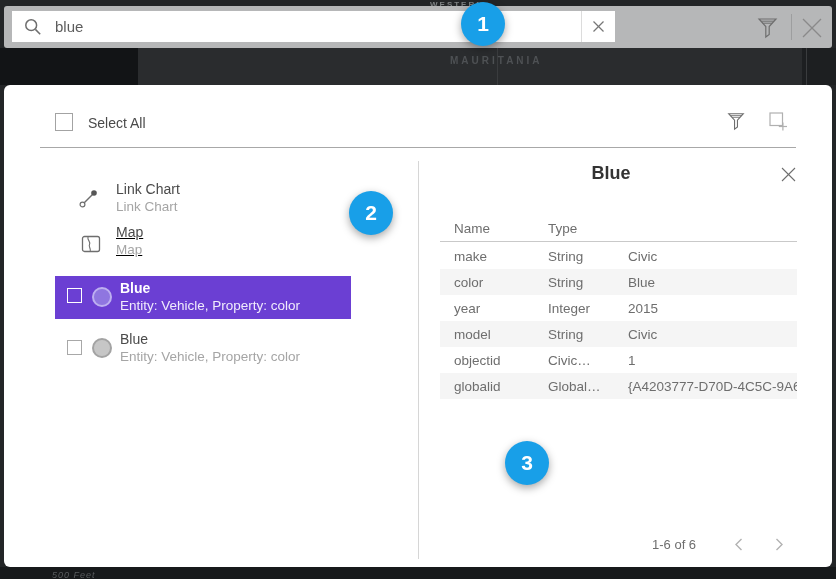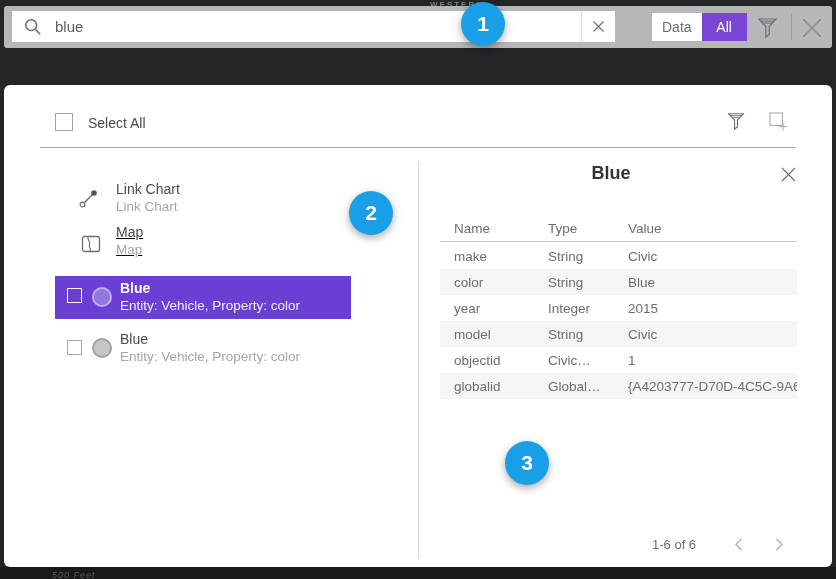--- a/index.html
+++ b/index.html
@@ -72,44 +72,47 @@
   .callout-1{ left:461px; top:2px; }
   .callout-2{ left:349px; top:191px; }
   .callout-3{ left:505px; top:441px; }
 </style>
 </head>
 <body>
 
 <div class="screen">
 
   <div class="map-top-label">WESTERN</div>
+  <div class="map-strip-top">
+    <div class="map-dark-left"></div>
+    <div class="map-dark-right"></div>
+    <div class="map-line-v"></div>
+    <div class="map-line-v2"></div>
+    <div class="map-country">MAURITANIA</div>
+  </div>
   <div class="map-strip-bottom">
     <div class="map-scale">500 Feet</div>
   </div>
 
   <div class="topbar">
     <div class="search-box">
       <span class="search-glyph">
         <svg width="18" height="18" viewBox="0 0 18 18">
             <circle cx="7.2" cy="7.2" r="5.4" fill="none" stroke="#6e6e6e" stroke-width="1.5"></circle>
             <line x1="11.4" y1="11.4" x2="16.2" y2="16.2" stroke="#6e6e6e" stroke-width="1.5"></line>
           </svg>
       </span>
       <input class="search-input" type="text" value="blue" style="">
       <span class="clear-seg">
         <svg width="13" height="13" viewBox="0 0 13 13">
             <line x1="1.5" y1="1.5" x2="11.5" y2="11.5" stroke="#777" stroke-width="1.2"></line>
             <line x1="11.5" y1="1.5" x2="1.5" y2="11.5" stroke="#777" stroke-width="1.2"></line>
           </svg>
       </span>
     </div>
-    <div class="toggle">
-      <span class="toggle-seg">Data</span>
-      <span class="toggle-seg active">All</span>
-    </div>
     <span class="topbar-funnel">
       <svg width="21" height="23" viewBox="0 0 21 23">
           <path d="M2 3 H19 L12.2 10.5 V18.5 L8.8 21 V10.5 Z" fill="none" stroke="#6e6e6e" stroke-width="1.2"></path>
           <path d="M4 5.2 H17 M5.8 7.2 H15.2" stroke="#6e6e6e" stroke-width="1"></path>
         </svg>
     </span>
     <div class="topbar-divider"></div>
     <span class="topbar-close">
       <svg width="26" height="26" viewBox="0 0 26 26">
           <line x1="4" y1="4" x2="22" y2="22" stroke="#8a8a8a" stroke-width="1.3"></line>
@@ -186,21 +189,20 @@
       <svg width="17" height="17" viewBox="0 0 17 17">
           <line x1="2" y1="2" x2="15" y2="15" stroke="#6e6e6e" stroke-width="1.1"></line>
           <line x1="15" y1="2" x2="2" y2="15" stroke="#6e6e6e" stroke-width="1.1"></line>
         </svg>
     </span>
 
     <div class="attr-table">
       <div class="t-row t-head">
         <span>Name</span>
         <span>Type</span>
-        <span>Value</span>
       </div>
       <div class="t-hr"></div>
       <div class="t-row">
         <span>make</span>
         <span>String</span>
         <span class="t-val">Civic</span>
       </div>
       <div class="t-row striped">
         <span>color</span>
         <span>String</span>

